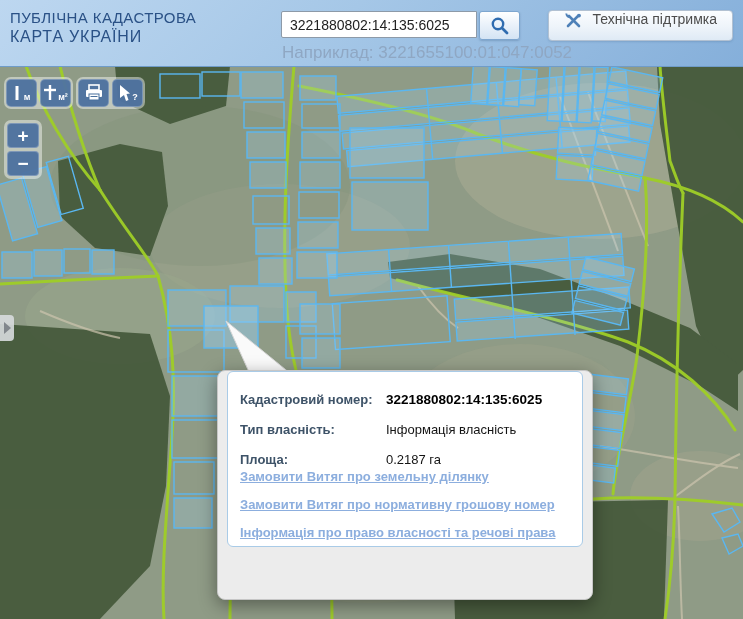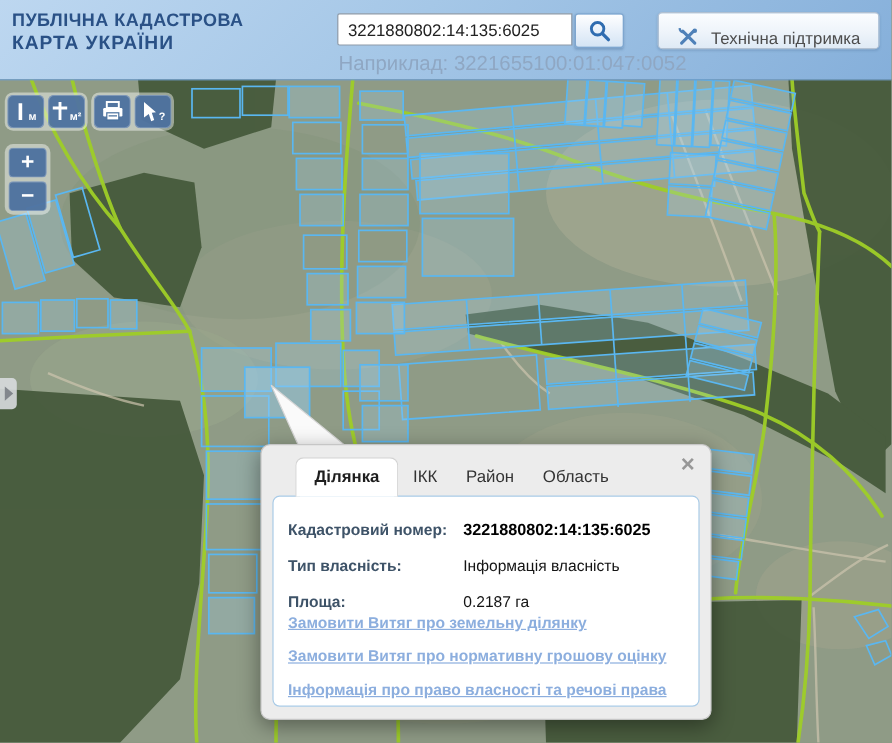--- a/index.html
+++ b/index.html
@@ -4,34 +4,34 @@
 <style>
   html,body{margin:0;padding:0;}
   body{width:743px;height:619px;overflow:hidden;position:relative;
        font-family:"Liberation Sans",sans-serif;background:#8f9b86;}
   .stage{position:absolute;left:0;top:0;width:743px;height:619px;}
 
   
   .header{position:absolute;left:0;top:0;width:743px;height:66px;
     background:linear-gradient(135deg,#bdd7f0 0%,#a5c7e7 45%,#85afda 100%);
     border-bottom:1px solid #6f9cc9;z-index:60;}
-  .logo{position:absolute;left:10px;top:9px;color:#2a5186;font-weight:bold;line-height:1.22;}
+  .logo{position:absolute;left:10px;top:9px;color:#2a5186;font-weight:normal;line-height:1.22;}
   .logo .l1{font-size:15px;letter-spacing:.4px;}
   .logo .l2{font-size:16px;letter-spacing:.8px;}
   .search-wrap{position:absolute;left:281px;top:11px;display:flex;align-items:flex-start;}
   .search-input{width:196px;height:27px;box-sizing:border-box;border:1px solid #8d9aa8;
     border-radius:2px 0 0 2px;padding:2px 8px;font-size:14px;color:#222;
     font-family:"Liberation Sans",sans-serif;background:#fff;outline:none;}
   .search-btn{width:41px;height:29px;margin-left:2px;box-sizing:border-box;
     background:linear-gradient(180deg,#ffffff 0%,#e9f1fa 50%,#d4e4f4 100%);
     border:1px solid #7ea6cf;border-radius:3px;display:flex;align-items:center;
     justify-content:center;cursor:pointer;box-shadow:0 1px 2px rgba(40,70,110,.25);}
   .search-hint{position:absolute;left:282px;top:43px;font-size:17px;color:#8fa7c3;}
   .support-btn{position:absolute;right:10px;top:10px;height:31px;box-sizing:border-box;
-    display:flex;align-items:flex-end;gap:9px;padding:0 15px;
+    display:flex;align-items:flex-start;gap:9px;padding:0 15px;
     background:linear-gradient(180deg,#fbfdff 0%,#eef4fa 55%,#dfeaf5 100%);
     border:1px solid #b2c1d2;border-radius:4px;font-size:14px;color:#4d4d4d;
     cursor:pointer;box-shadow:0 1px 2px rgba(40,70,110,.18);}
 
   
   .map{position:absolute;left:0;top:66px;width:743px;height:553px;cursor:crosshair;}
   .map svg.base{position:absolute;left:0;top:0;}
 
   
   .tool-group{position:absolute;display:flex;gap:3px;padding:2px;
@@ -281,39 +281,33 @@
     <div class="expander">
       <div class="tri"></div>
     </div>
 
     <svg class="tail" width="110" height="72">
       <polygon points="16,6 44,68 92,68" fill="#fafafa" stroke="#d6d6d6" stroke-width="1"></polygon>
     </svg>
 
     <div class="popup">
       <div class="popup-close">×</div>
-      <div class="tabs">
-        <div class="tab active">Ділянка</div>
-        <div class="tab">ІКК</div>
-        <div class="tab">Район</div>
-        <div class="tab">Область</div>
-      </div>
       <div class="panel">
         <div class="frow">
           <span class="lbl">Кадастровий номер:</span><span class="val strong">3221880802:14:135:6025</span>
         </div>
         <div class="frow">
           <span class="lbl">Тип власність:</span><span class="val">Інформація власність</span>
         </div>
         <div class="frow">
           <span class="lbl">Площа:</span><span class="val">0.2187 га</span>
         </div>
         <div class="links">
           <a class="plink">Замовити Витяг про земельну ділянку</a>
-          <a class="plink">Замовити Витяг про нормативну грошову оцінку</a>
+          <a class="plink">Замовити Витяг про нормативну грошову номер</a>
           <a class="plink">Інформація про право власності та речові права</a>
         </div>
       </div>
     </div>
   </div>
 
   <div class="header">
     <div class="logo">
       <div class="l1">ПУБЛІЧНА КАДАСТРОВА</div>
       <div class="l2">КАРТА УКРАЇНИ</div>

